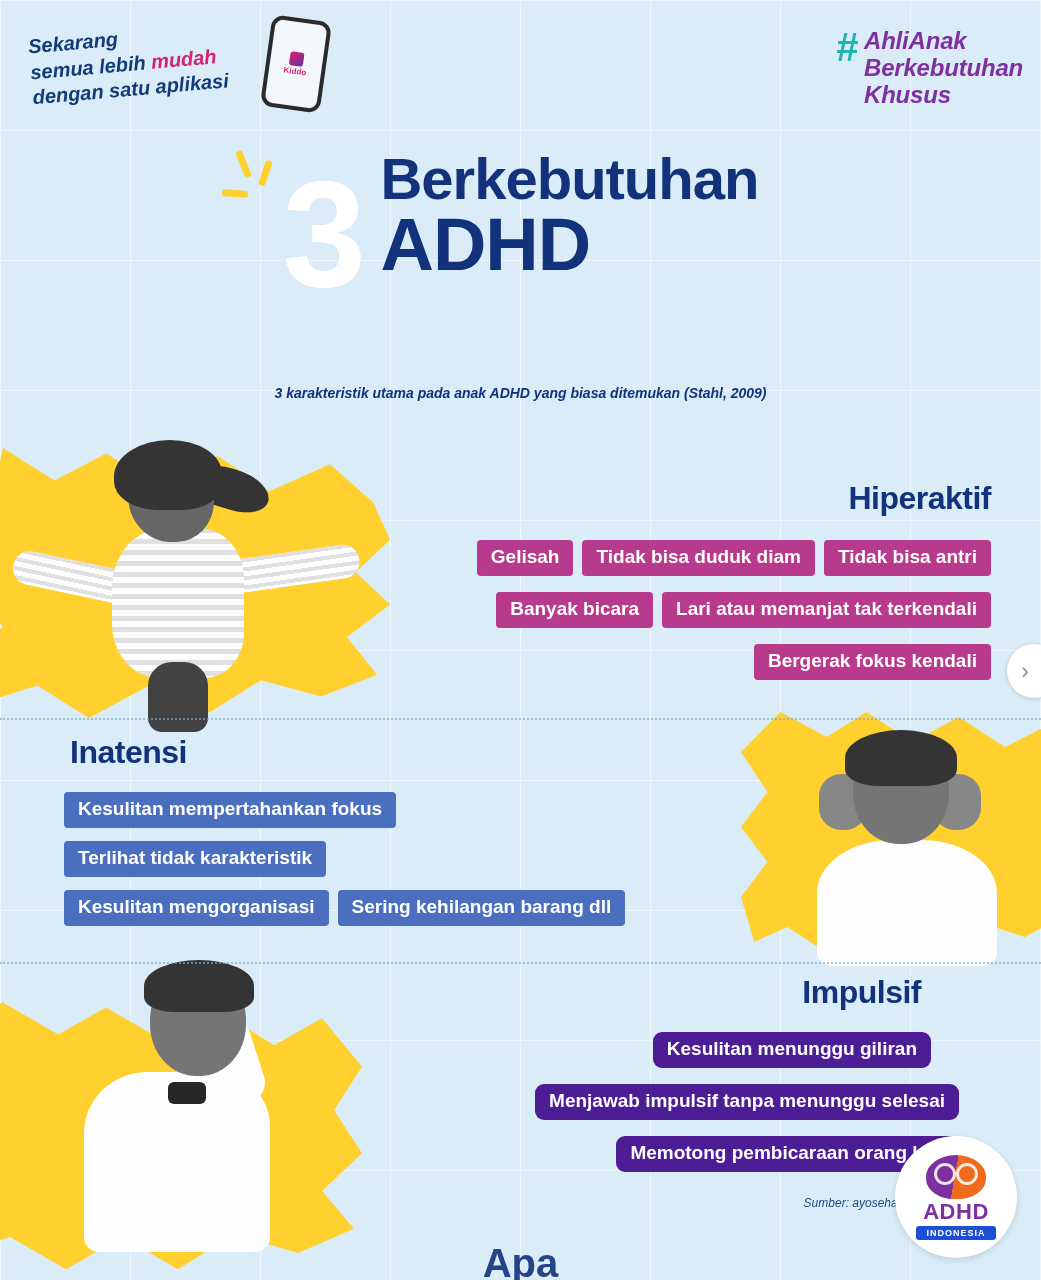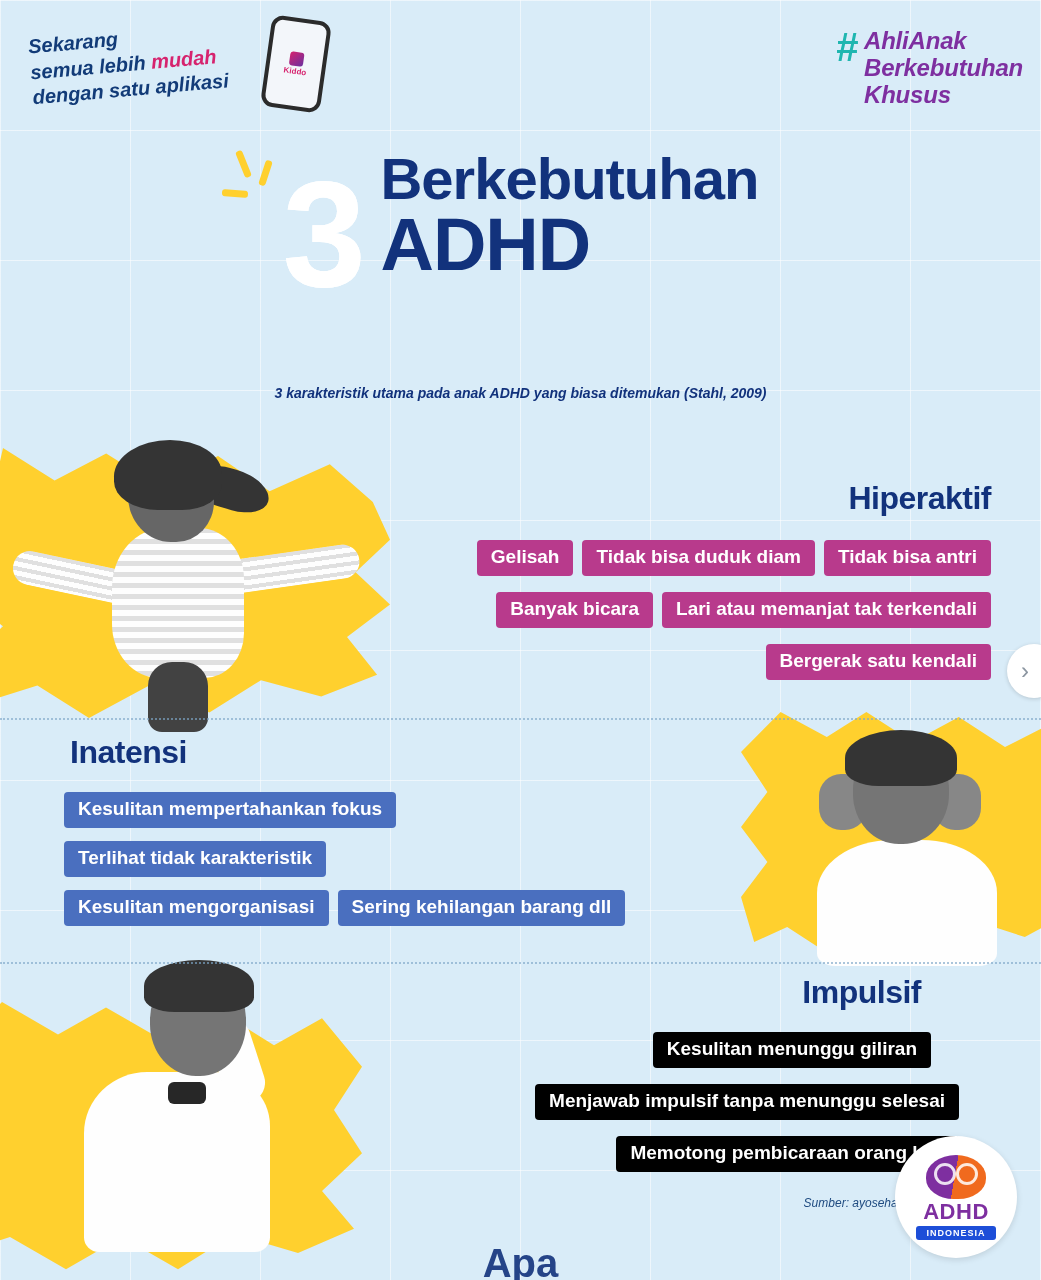--- a/index.html
+++ b/index.html
@@ -261,21 +261,21 @@
   .tagrow.right { justify-content: flex-end; }
   .tag {
     font-size: 19px; font-weight: bold; color: #ffffff;
     padding: 7px 14px 8px;
     border-radius: 4px;
     white-space: nowrap;
     line-height: 1.1;
   }
   .tag.pink { background: #b83a8c; }
   .tag.blue { background: #4a6fbf; }
-  .tag.teal { background: #000000; }
+  .tag.teal { background: #4c1d95; border-radius: 9px; }
 
   
   .h-r1 { right: 50px; top: 540px; }
   .h-r2 { right: 50px; top: 592px; }
   .h-r3 { right: 50px; top: 644px; }
   
   .i-r1 { left: 64px; top: 792px; }
   .i-r2 { left: 64px; top: 841px; }
   .i-r3 { left: 64px; top: 890px; }
   
@@ -437,21 +437,21 @@
   <div class="tagrow right h-r1">
     <span class="tag pink">Gelisah</span>
     <span class="tag pink">Tidak bisa duduk diam</span>
     <span class="tag pink">Tidak bisa antri</span>
   </div>
   <div class="tagrow right h-r2">
     <span class="tag pink">Banyak bicara</span>
     <span class="tag pink">Lari atau memanjat tak terkendali</span>
   </div>
   <div class="tagrow right h-r3">
-    <span class="tag pink">Bergerak satu kendali</span>
+    <span class="tag pink">Bergerak fokus kendali</span>
   </div>
 
   <div class="section-title st-inat">Inatensi</div>
   <div class="tagrow i-r1">
     <span class="tag blue">Kesulitan mempertahankan fokus</span>
   </div>
   <div class="tagrow i-r2">
     <span class="tag blue">Terlihat tidak karakteristik</span>
   </div>
   <div class="tagrow i-r3">

